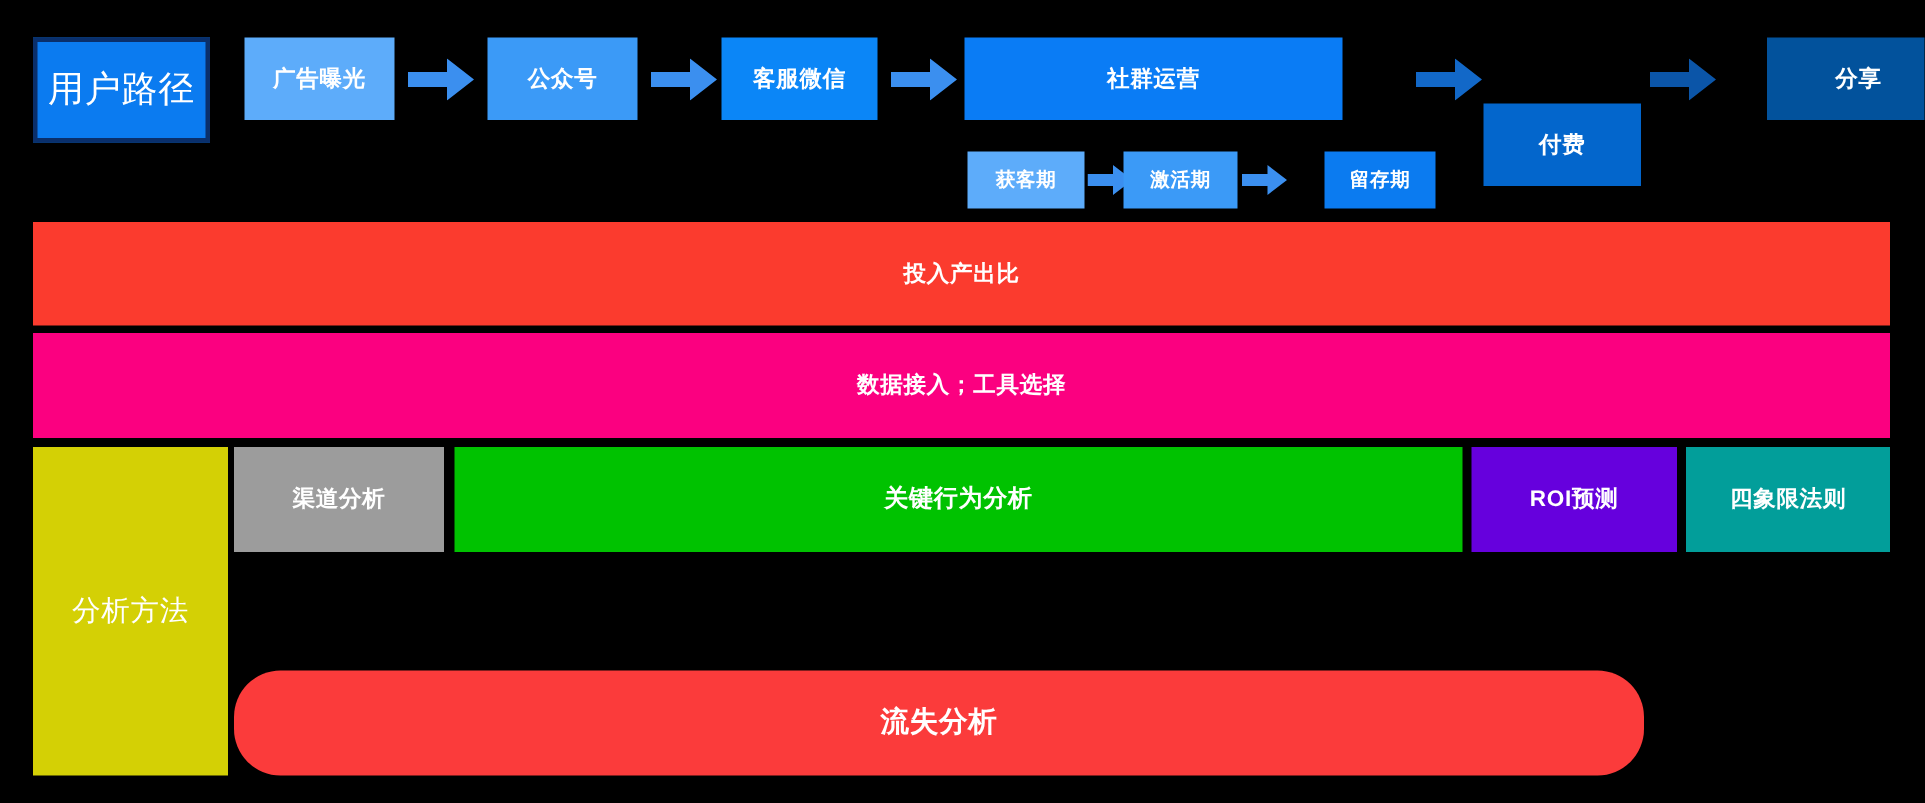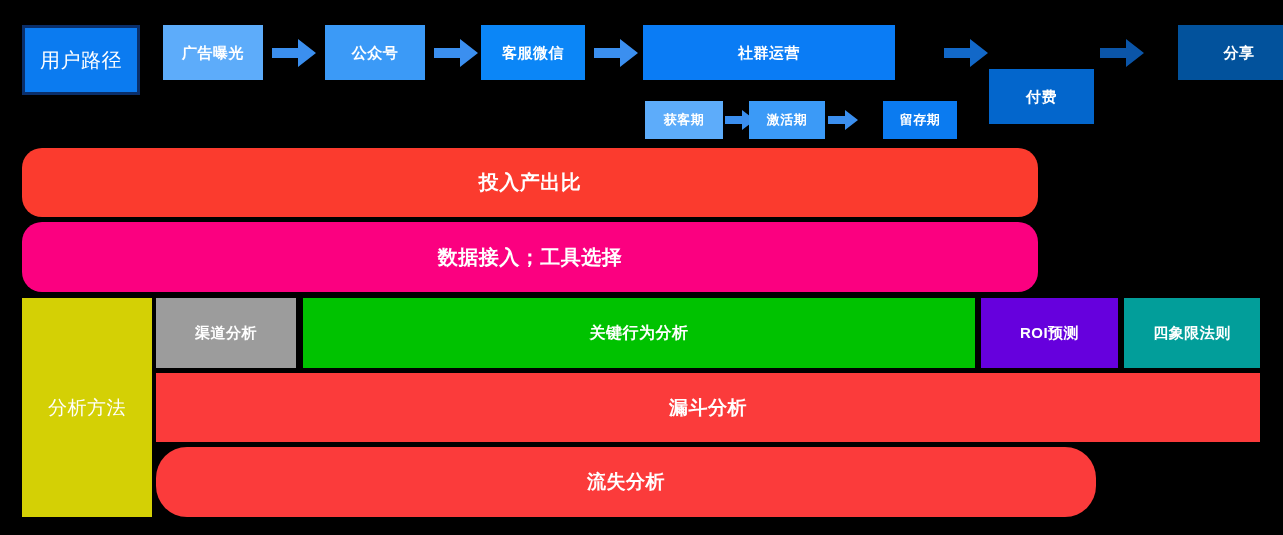--- a/index.html
+++ b/index.html
@@ -35,21 +35,21 @@
     line-height: 1.15;
     letter-spacing: 0.5px;
   }
 
   
   .row1-label {
     left: 22px;  top: 25px;
     width: 118px; height: 70px;
     background: #0B7BF0;
     border: 3px solid #0a2f6b;
-    font-size: 20px;
+    font-size: 24px;
     font-weight: 400;
   }
   .stage-box {
     font-size: 15px;
     font-weight: bold;
     height: 55px;
     top: 25px;
   }
   .s1 { left: 163px; width: 100px; background: #5DACFA; }
   .s2 { left: 325px; width: 100px; background: #3B9AF7; }
@@ -79,24 +79,23 @@
   .l1 { left: 645px; width: 78px; background: #5DACFA; }
   .l2 { left: 749px; width: 76px; background: #3B9AF7; }
   .l3 { left: 851px; width: 74px; background: #0B7BF0; margin-left: 32px; }
 
   .la1 { left: 725px; top: 110px; }
   .la2 { left: 828px; top: 110px; }
 
   
   .bar {
     left: 22px;
-    width: 1016px;
-    font-size: 20px;
+    width: 1238px;
+    font-size: 15px;
     font-weight: bold;
-    border-radius: 20px;
   }
   .bar-roi   { top: 148px; height: 69px; background: #FB3B2E; }
   .bar-data  { top: 222px; height: 70px; background: #FB0080; }
 
   
   .method-label {
     left: 22px; top: 298px;
     width: 130px; height: 219px;
     background: #D4D005;
     font-size: 19px;
@@ -188,16 +187,15 @@
   <div class="node bar bar-roi">投入产出比</div>
   <div class="node bar bar-data">数据接入；工具选择</div>
 
   <div class="node method-label">分析方法</div>
 
   <div class="node m-channel">渠道分析</div>
   <div class="node m-behavior">关键行为分析</div>
   <div class="node m-roi">ROI预测</div>
   <div class="node m-quadrant">四象限法则</div>
 
-  <div class="node m-funnel">漏斗分析</div>
   <div class="node m-churn">流失分析</div>
 
 </div>
 
 </body></html>

